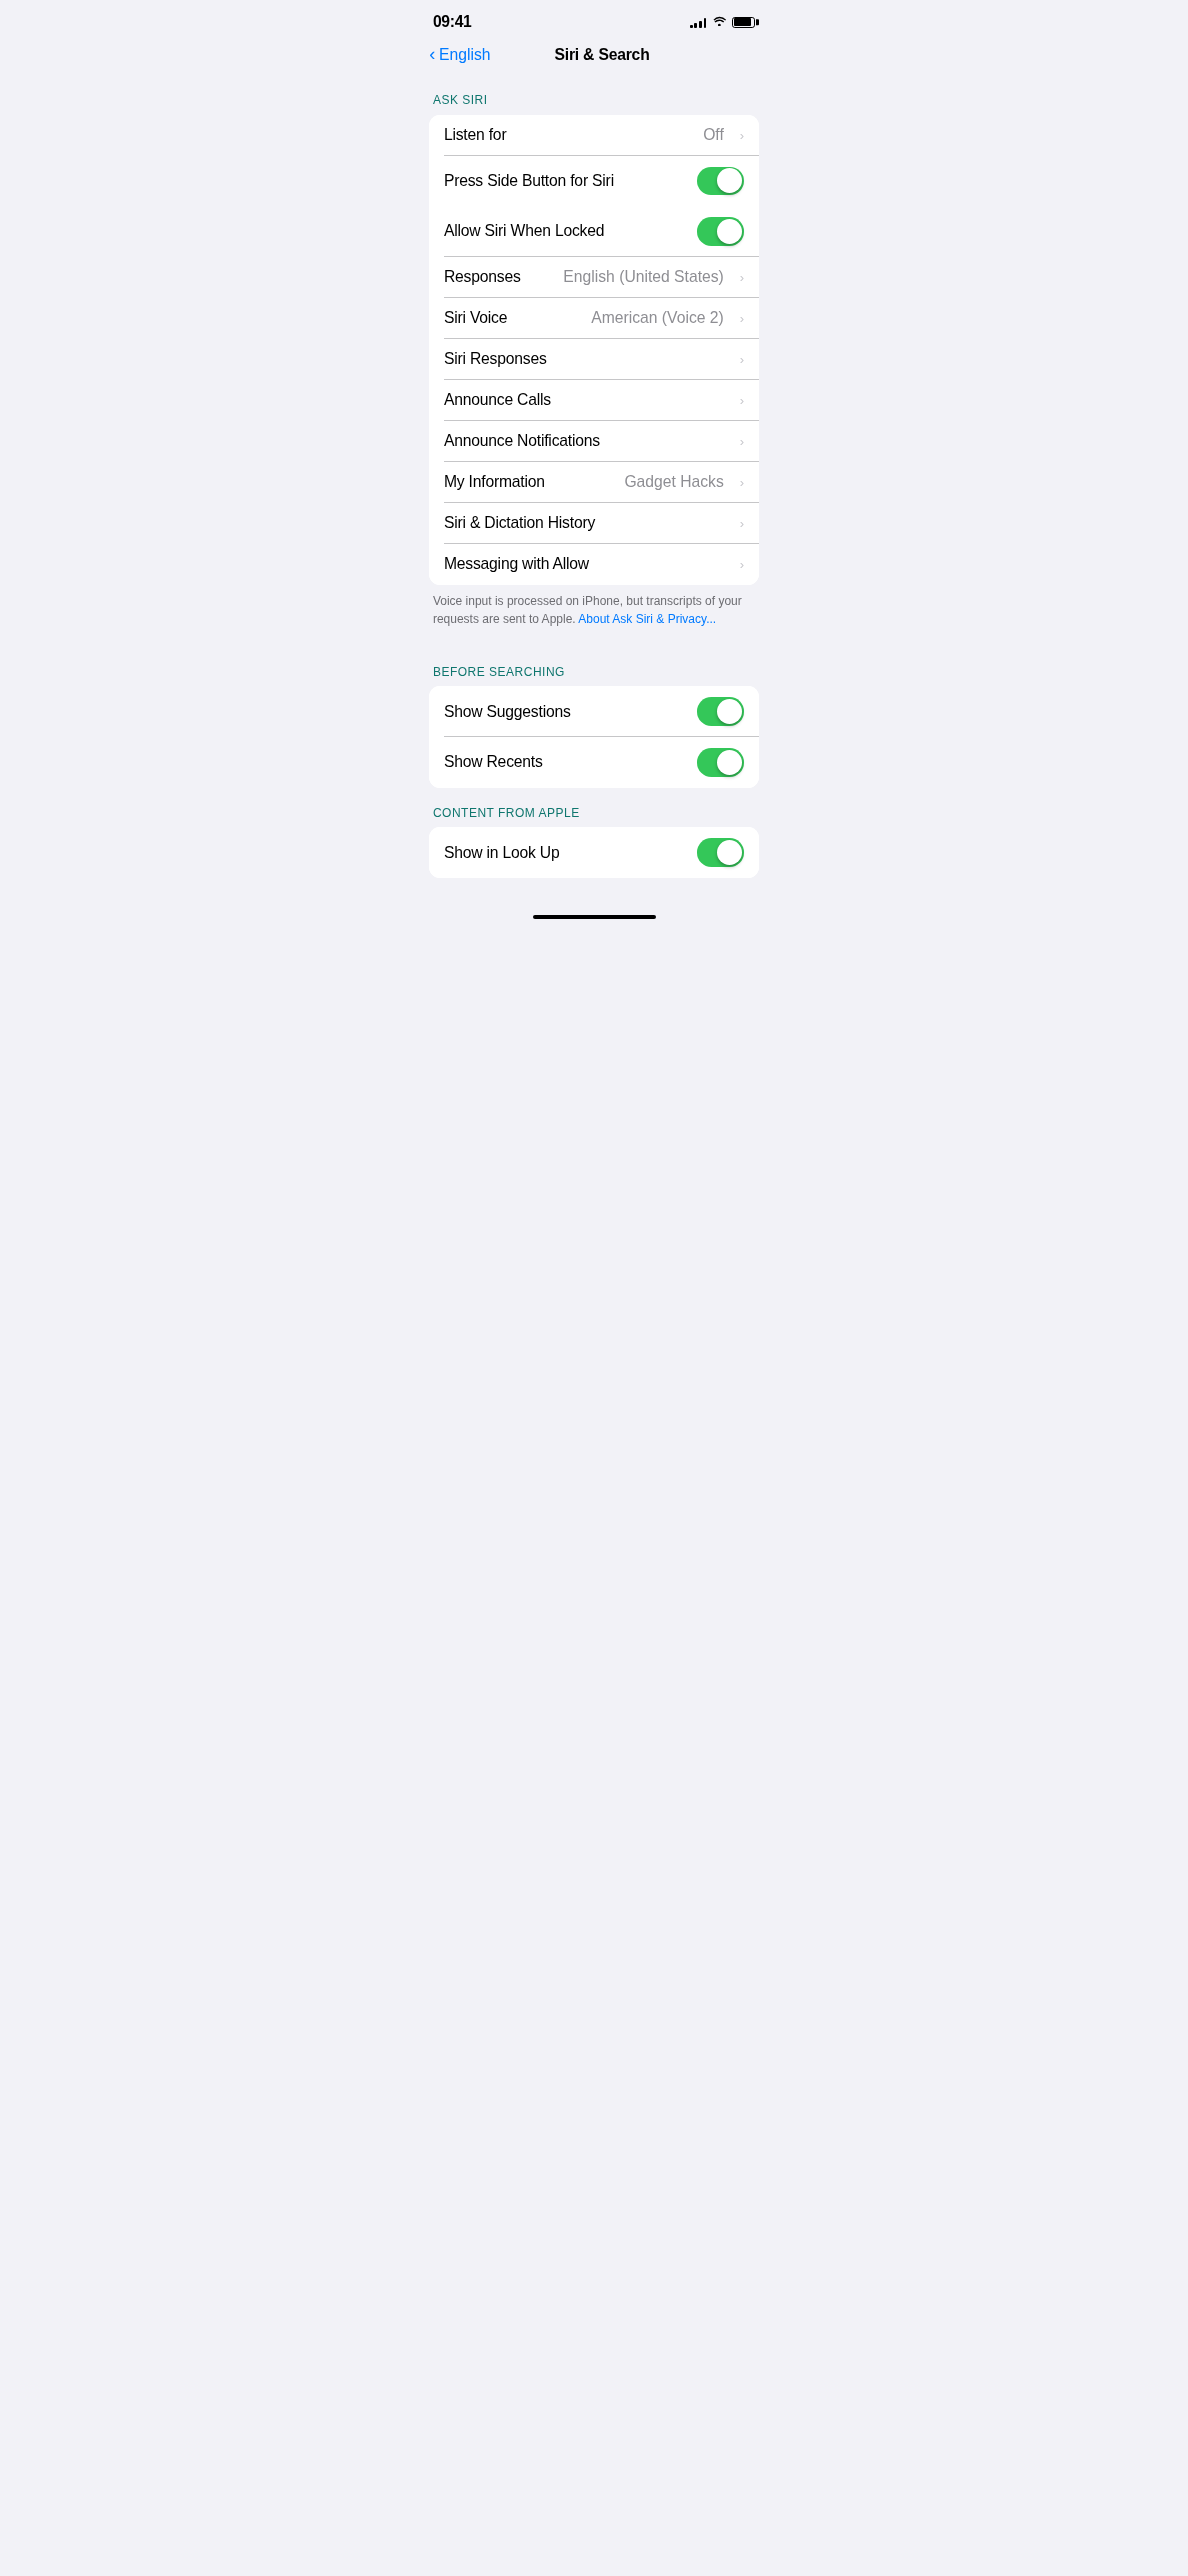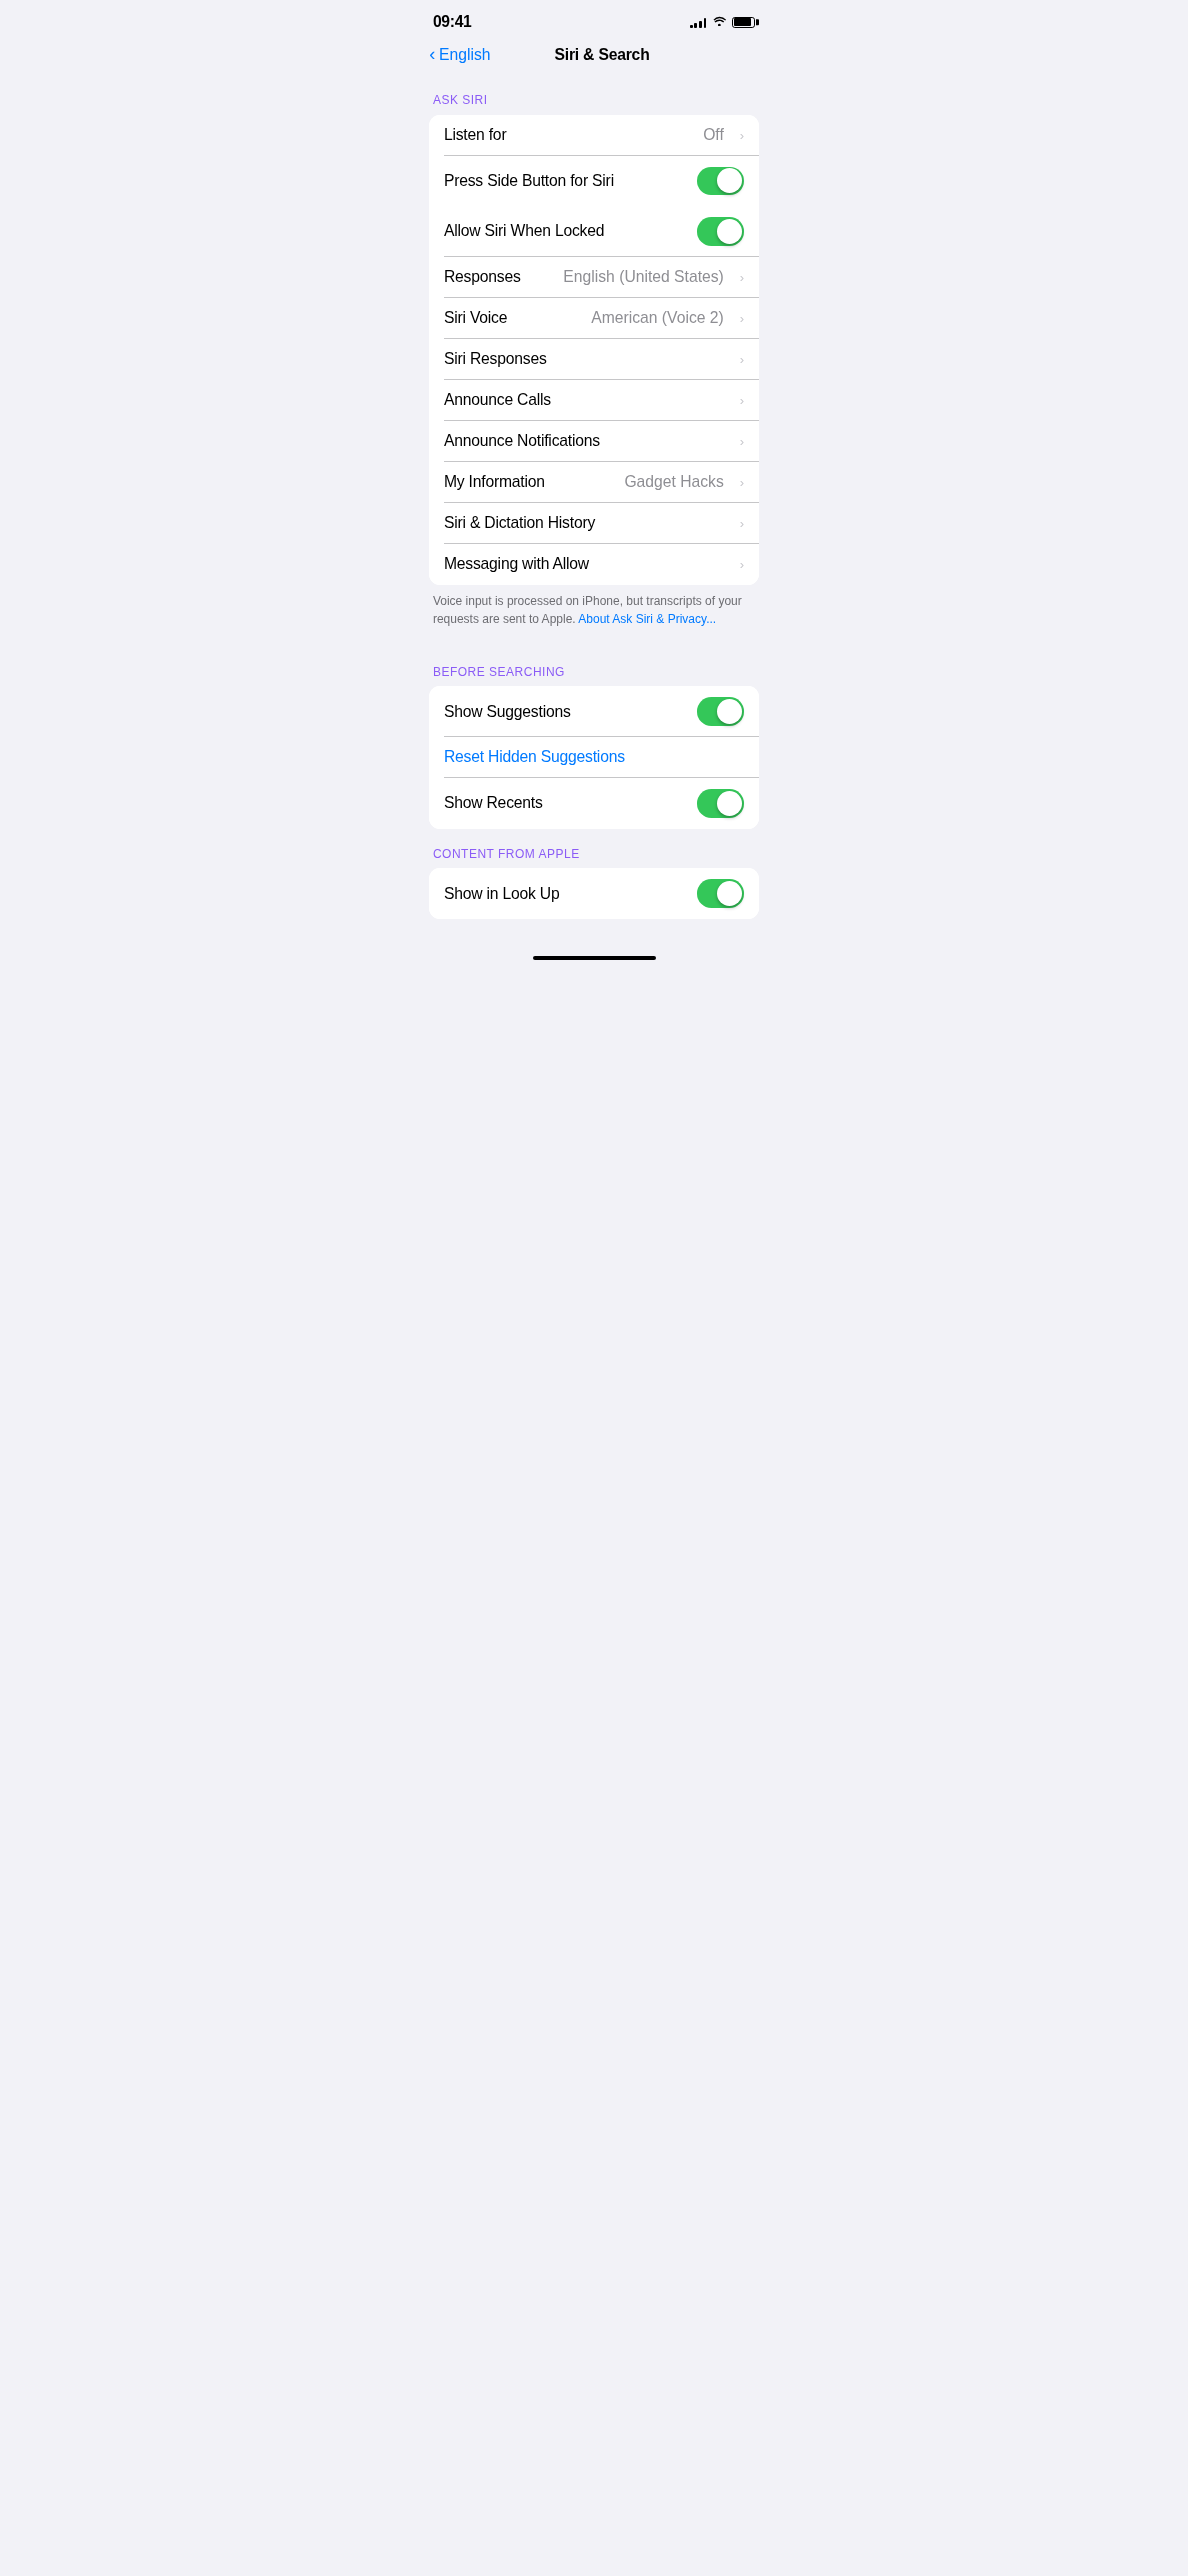--- a/index.html
+++ b/index.html
@@ -106,21 +106,21 @@
       font-weight: 600;
       color: #000;
       letter-spacing: -0.2px;
       margin-left: 16px;
     }
 
     
     .section-label {
       font-size: 12px;
       font-weight: 400;
-      color: #8b5cf6;
+      color: #0f766e;
       text-transform: uppercase;
       letter-spacing: 0.5px;
       padding: 18.4px 18.4px 7.4px;
     }
 
     
     .settings-group {
       background: #fff;
       border-radius: 11px;
       margin: 0 14.7px;
@@ -340,23 +340,20 @@
 
 <div class="settings-group">
 
   <div class="settings-row">
     <span class="row-label">Show Suggestions</span>
     <div class="toggle">
       <div class="toggle-knob"></div>
     </div>
   </div>
 
-  <div class="settings-row link-row">
-    <span class="row-label">Reset Hidden Suggestions</span>
-  </div>
 
   <div class="settings-row">
     <span class="row-label">Show Recents</span>
     <div class="toggle">
       <div class="toggle-knob"></div>
     </div>
   </div>
 
 </div>
 

